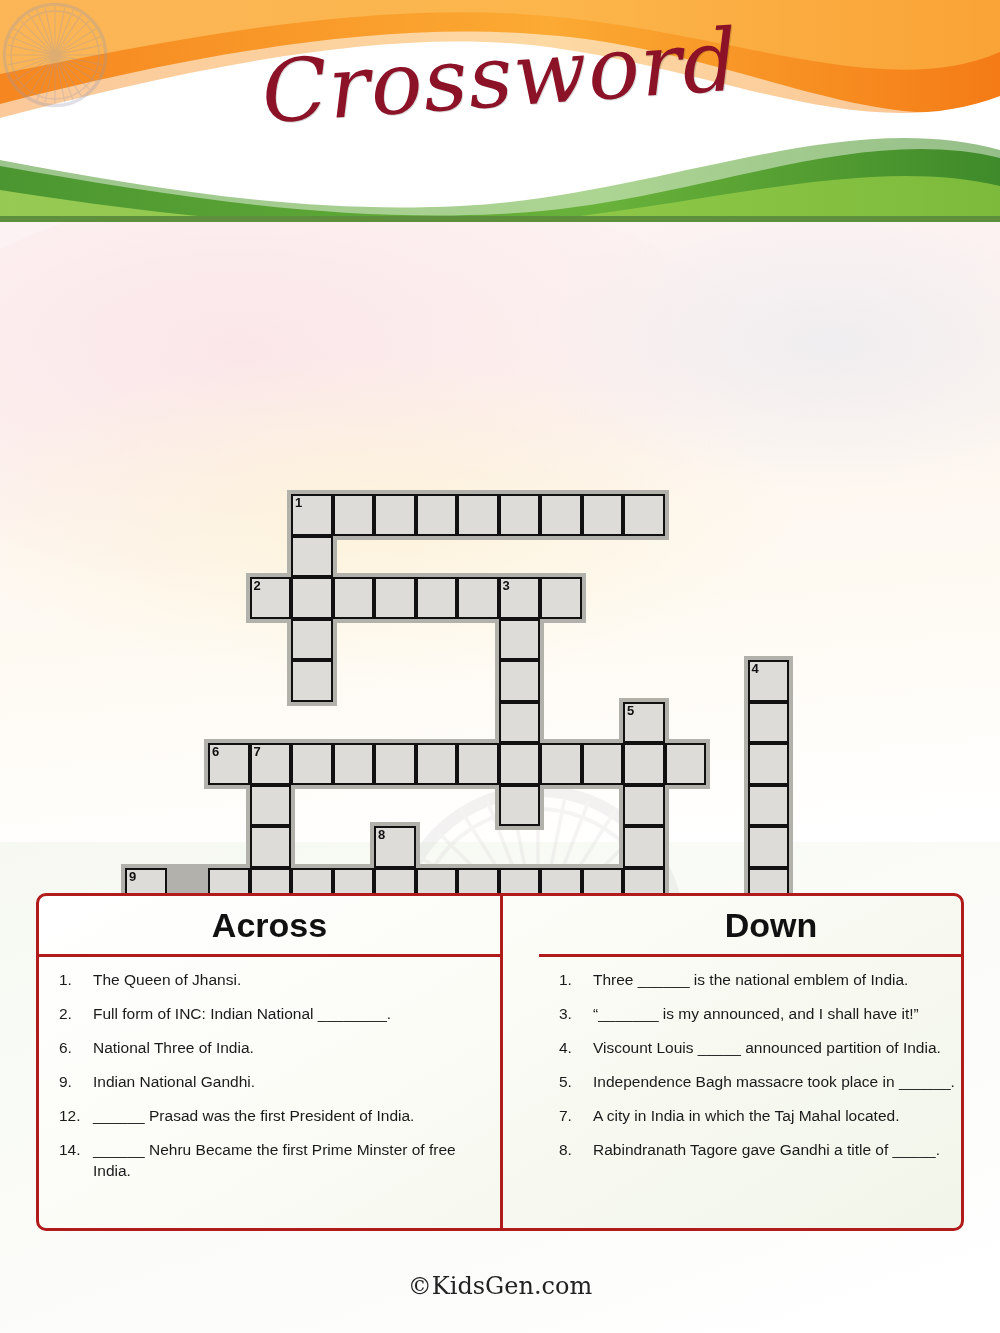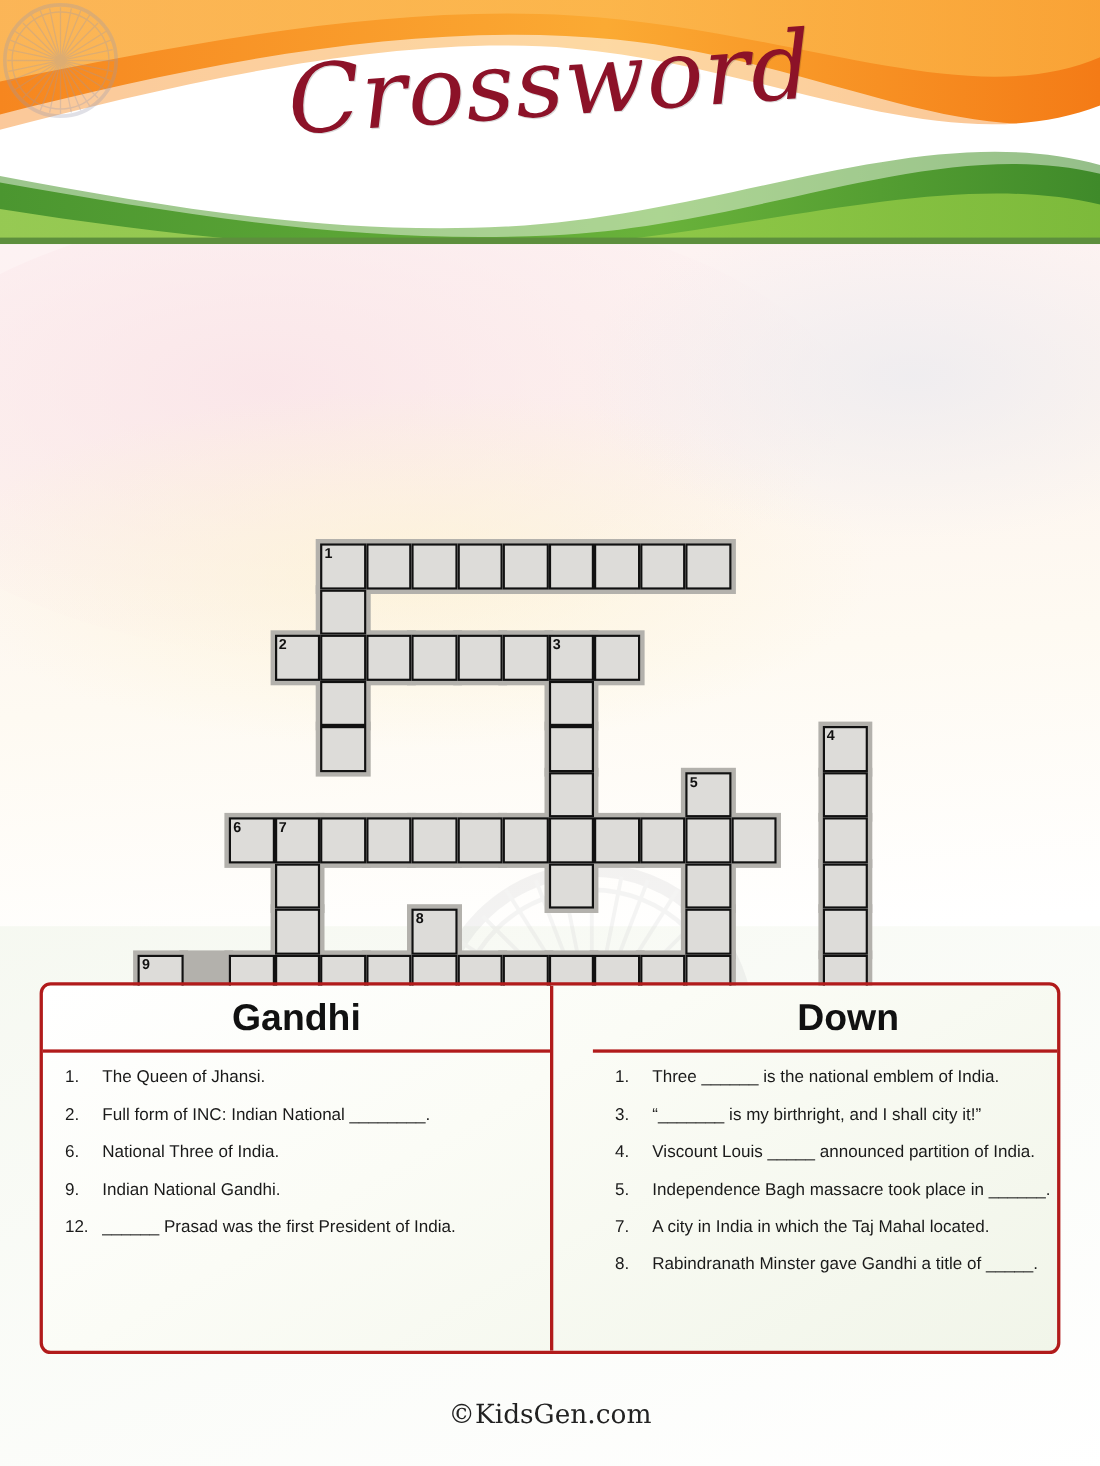--- a/index.html
+++ b/index.html
@@ -385,69 +385,73 @@
         <div class="cell" style="left: 457px; top: 811.5px;"></div>
         <div class="cell" style="left: 498.5px; top: 811.5px;"></div>
         <div class="cell" style="left: 540px; top: 811.5px;"></div>
         <div class="cell" style="left: 581.5px; top: 811.5px;"></div>
         <div class="cell" style="left: 623px; top: 811.5px;"></div>
       </div>
   </div>
 
   <div id="clues">
     <div class="col" id="col-across">
-      <div class="colhead">Gandhi</div>
+      <div class="colhead">Across</div>
       <div class="cluelist" id="across-list">
           <div class="clue">
             <span class="n">1.</span>
             <span class="t">The Queen of Jhansi.</span>
           </div>
           <div class="clue">
             <span class="n">2.</span>
             <span class="t">Full form of INC: Indian National ________.</span>
           </div>
           <div class="clue">
             <span class="n">6.</span>
             <span class="t">National Three of India.</span>
           </div>
           <div class="clue">
             <span class="n">9.</span>
             <span class="t">Indian National Gandhi.</span>
           </div>
           <div class="clue">
             <span class="n">12.</span>
             <span class="t">______ Prasad was the first President of India.</span>
+          </div>
+          <div class="clue">
+            <span class="n">14.</span>
+            <span class="t">______ Nehru Became the first Prime Minster of free India.</span>
           </div>
         </div>
     </div>
     <div class="col" id="col-down">
       <div class="colhead">Down</div>
       <div class="cluelist" id="down-list">
           <div class="clue">
             <span class="n">1.</span>
             <span class="t">Three ______ is the national emblem of India.</span>
           </div>
           <div class="clue">
             <span class="n">3.</span>
-            <span class="t">“_______ is my birthright, and I shall city it!”</span>
+            <span class="t">“_______ is my announced, and I shall have it!”</span>
           </div>
           <div class="clue">
             <span class="n">4.</span>
             <span class="t">Viscount Louis _____ announced partition of India.</span>
           </div>
           <div class="clue">
             <span class="n">5.</span>
             <span class="t">Independence Bagh massacre took place in ______.</span>
           </div>
           <div class="clue">
             <span class="n">7.</span>
             <span class="t">A city in India in which the Taj Mahal located.</span>
           </div>
           <div class="clue">
             <span class="n">8.</span>
-            <span class="t">Rabindranath Minster gave Gandhi a title of _____.</span>
+            <span class="t">Rabindranath Tagore gave Gandhi a title of _____.</span>
           </div>
         </div>
     </div>
   </div>
 
   <div id="footer">©KidsGen.com</div>
 </div>
 
 </body></html>

